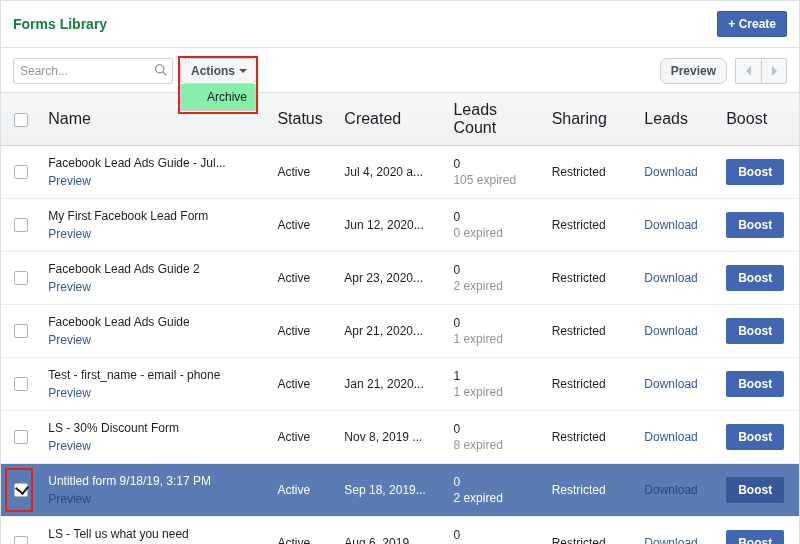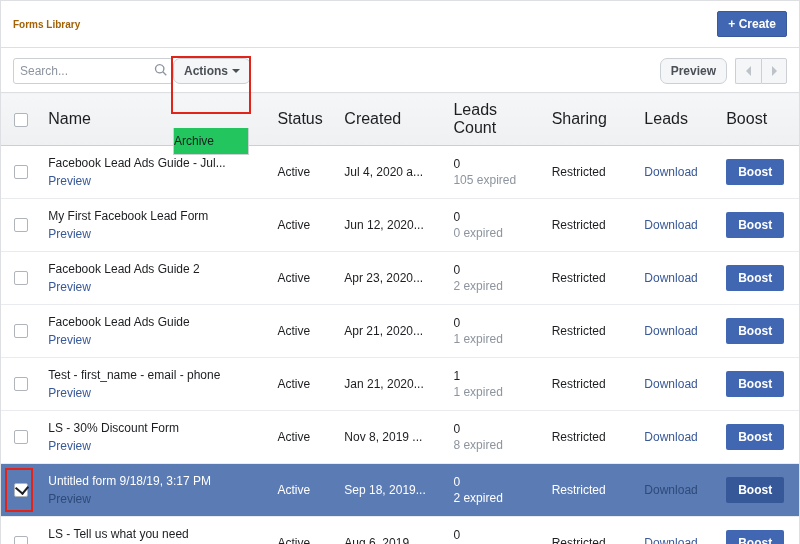--- a/index.html
+++ b/index.html
@@ -1,30 +1,30 @@
 <!DOCTYPE html>
 <html><head>
 <meta charset="utf-8">
 <style>
   * { box-sizing: border-box; margin: 0; padding: 0; }
   body { font-family: Helvetica, Arial, sans-serif; font-size: 12px; color: #1c1e21; background: #fff; width: 800px; }
   .panel { border: 1px solid #dddfe2; }
   .hdr { display: flex; align-items: center; justify-content: space-between; padding: 10px 12px; border-bottom: 1px solid #dddfe2; }
-  .title { font-size: 10px; font-weight: bold; color: #a16207; }
+  .title { font-size: 14px; font-weight: bold; color: #15803d; }
   .create-btn { background: #4267b2; color: #fff; border: 1px solid #3b5998; border-radius: 2px; padding: 5px 10px; font-size: 12px; font-weight: bold; cursor: pointer; }
   .toolbar { display: flex; align-items: flex-start; justify-content: space-between; padding: 10px 12px 0 12px; position: relative; }
-  .toolbar-left { display: flex; align-items: flex-start; gap: 0; }
+  .toolbar-left { display: flex; align-items: flex-start; gap: 7px; }
   .search-wrap { position: relative; width: 160px; }
   .search-input { width: 100%; border: 1px solid #ccd0d5; border-radius: 3px; padding: 4px 22px 4px 6px; font-size: 12px; height: 26px; color: #333; }
   .search-input::placeholder { color: #8d949e; }
   .search-icon { position: absolute; right: 5px; top: 5px; width: 14px; height: 14px; fill: #8d949e; }
   .actions-wrap { position: relative; }
   .btn { background: #f5f6f7; border: 1px solid #ccd0d5; border-radius: 7px; padding: 0 10px; height: 26px; font-size: 12px; cursor: pointer; color: #4b4f56; font-weight: bold; display: inline-flex; align-items: center; gap: 4px; }
   .caret { width: 0; height: 0; border-left: 4px solid transparent; border-right: 4px solid transparent; border-top: 4px solid #4b4f56; display: inline-block; }
-  .dropdown { position: absolute; top: 26px; left: 0; background: #22c55e; border: 1px solid #ccd0d5; border-top: none; width: 76px; padding: 6px 0; font-size: 12px; color: #1c1e21; cursor: pointer; margin-top: 44px; }
+  .dropdown { position: absolute; top: 26px; left: 0; background: #86efac; border: 1px solid #ccd0d5; border-top: none; width: 76px; padding: 6px 26px; font-size: 12px; color: #1c1e21; cursor: pointer; }
   .redbox-actions { position: absolute; border: 2px solid #e2231a; top: -2px; left: -2px; width: 80px; height: 58px; pointer-events: none; }
   .toolbar-right { display: flex; align-items: center; gap: 8px; }
   .pager { display: flex; }
   .pager-btn { background: #f5f6f7; border: 1px solid #ccd0d5; width: 26px; height: 26px; display: flex; align-items: center; justify-content: center; cursor: pointer; color: #bec3c9; }
   .pager-btn:first-child { border-right: none; border-radius: 2px 0 0 2px;}
   .pager-btn:last-child { border-radius: 0 2px 2px 0;}
   table { width: 100%; border-collapse: collapse; margin-top: 8px; }
   thead th { text-align: left; font-weight: normal; color: #1c1e21; font-size: 16px; padding: 8px 8px; background: linear-gradient(#f5f6f7,#eef0f2); border-top: 1px solid #dddfe2; border-bottom: 1px solid #ccd0d5; }
   thead th:first-child { width: 36px; text-align: center;}
   tbody tr { border-bottom: 1px solid #e9ebee; }

